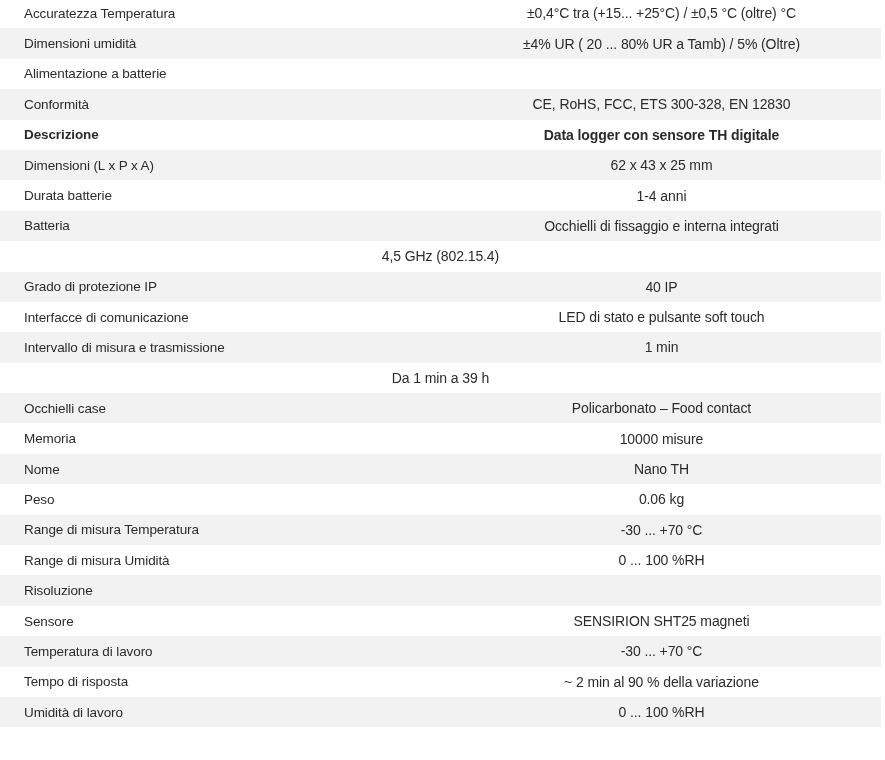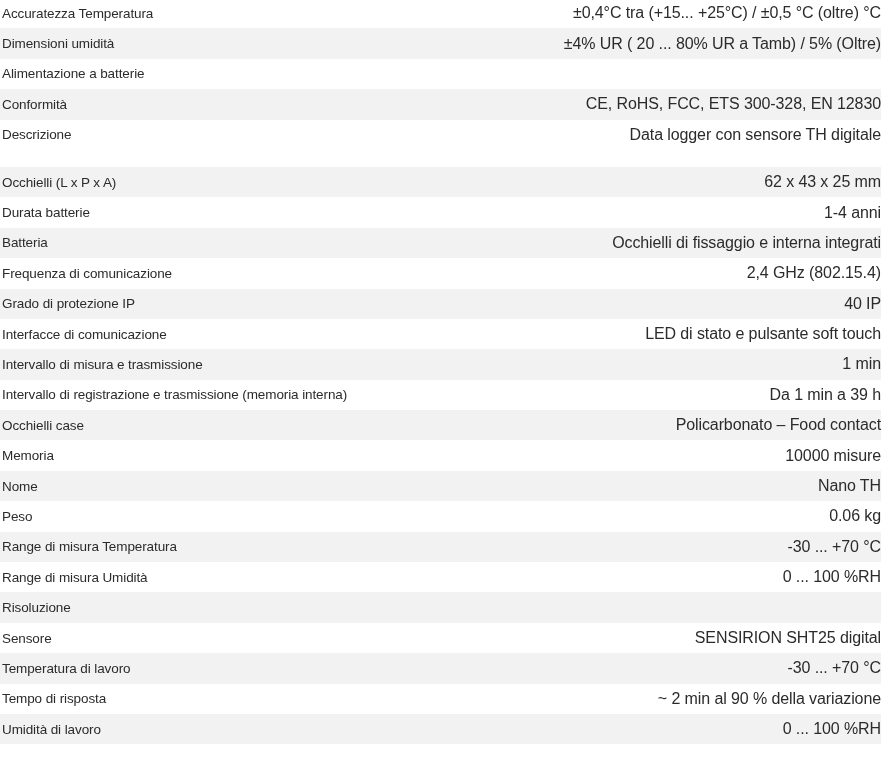--- a/index.html
+++ b/index.html
@@ -22,34 +22,35 @@
     display: flex;
     align-items: center;
     height: 30.4px;
     box-sizing: border-box;
     background: #ffffff;
   }
   .spec-row:nth-child(even) {
     background: #f2f2f3;
   }
   .spec-row.tall {
-    margin-bottom: 17px;
+    margin-bottom: 0;
+    font-weight: bold;
   }
   .spec-label {
     flex: 0 0 442px;
     box-sizing: border-box;
-    padding-left: 2px;
+    padding-left: 24px;
     font-size: 13.5px;
     letter-spacing: -0.1px;
     white-space: nowrap;
   }
   .spec-value {
     flex: 1 1 auto;
-    text-align: right;
-    font-size: 16px;
+    text-align: center;
+    font-size: 14px;
     letter-spacing: -0.1px;
     white-space: nowrap;
   }
 </style>
 </head>
 <body>
 
 <div class="spec-table" id="spec-table">
     <div class="spec-row">
     <div class="spec-label">Accuratezza Temperatura</div>
@@ -64,49 +65,47 @@
   </div>
     <div class="spec-row">
     <div class="spec-label">Conformità</div>
     <div class="spec-value">CE, RoHS, FCC, ETS 300-328, EN 12830</div>
   </div>
     <div class="spec-row tall">
     <div class="spec-label">Descrizione</div>
     <div class="spec-value">Data logger con sensore TH digitale</div>
   </div>
     <div class="spec-row">
-    <div class="spec-label">Occhielli (L x P x A)</div>
+    <div class="spec-label">Dimensioni (L x P x A)</div>
     <div class="spec-value">62 x 43 x 25 mm</div>
   </div>
     <div class="spec-row">
     <div class="spec-label">Durata batterie</div>
     <div class="spec-value">1-4 anni</div>
   </div>
     <div class="spec-row">
     <div class="spec-label">Batteria</div>
     <div class="spec-value">Occhielli di fissaggio e interna integrati</div>
   </div>
     <div class="spec-row">
-    <div class="spec-label">Frequenza di comunicazione</div>
-    <div class="spec-value">2,4 GHz (802.15.4)</div>
+    <div class="spec-value">4,5 GHz (802.15.4)</div>
   </div>
     <div class="spec-row">
     <div class="spec-label">Grado di protezione IP</div>
     <div class="spec-value">40 IP</div>
   </div>
     <div class="spec-row">
     <div class="spec-label">Interfacce di comunicazione</div>
     <div class="spec-value">LED di stato e pulsante soft touch</div>
   </div>
     <div class="spec-row">
     <div class="spec-label">Intervallo di misura e trasmissione</div>
     <div class="spec-value">1 min</div>
   </div>
     <div class="spec-row">
-    <div class="spec-label">Intervallo di registrazione e trasmissione (memoria interna)</div>
     <div class="spec-value">Da 1 min a 39 h</div>
   </div>
     <div class="spec-row">
     <div class="spec-label">Occhielli case</div>
     <div class="spec-value">Policarbonato – Food contact</div>
   </div>
     <div class="spec-row">
     <div class="spec-label">Memoria</div>
     <div class="spec-value">10000 misure</div>
   </div>
@@ -124,21 +123,21 @@
   </div>
     <div class="spec-row">
     <div class="spec-label">Range di misura Umidità</div>
     <div class="spec-value">0 ... 100 %RH</div>
   </div>
     <div class="spec-row">
     <div class="spec-label">Risoluzione</div>
   </div>
     <div class="spec-row">
     <div class="spec-label">Sensore</div>
-    <div class="spec-value">SENSIRION SHT25 digital</div>
+    <div class="spec-value">SENSIRION SHT25 magneti</div>
   </div>
     <div class="spec-row">
     <div class="spec-label">Temperatura di lavoro</div>
     <div class="spec-value">-30 ... +70 °C</div>
   </div>
     <div class="spec-row">
     <div class="spec-label">Tempo di risposta</div>
     <div class="spec-value">~ 2 min al 90 % della variazione</div>
   </div>
     <div class="spec-row">

